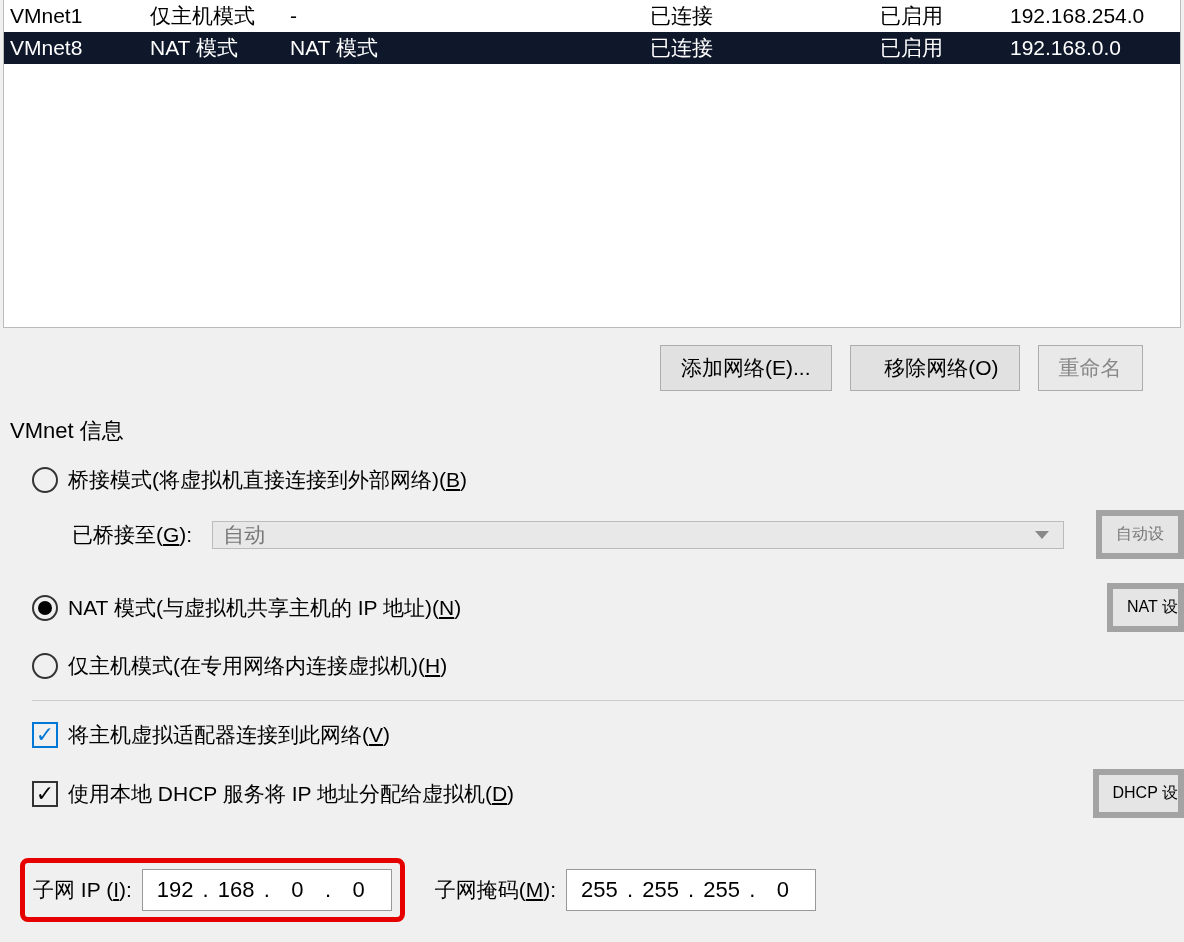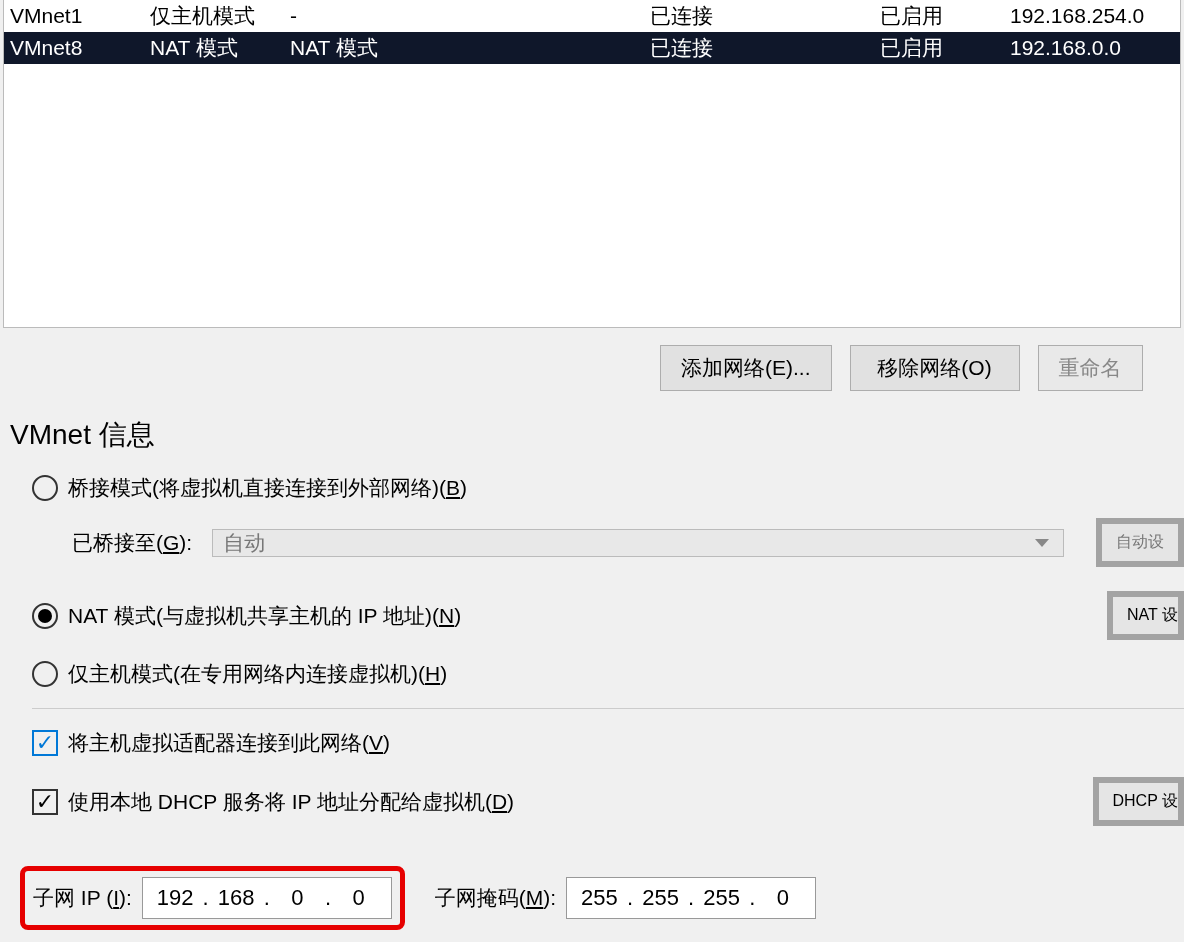--- a/index.html
+++ b/index.html
@@ -45,25 +45,25 @@
       margin-left: 660px;
     }
     .btn {
       background: #e1e1e1;
       border: 1px solid #adadad;
       padding: 8px 20px;
       font-size: 21px;
       font-family: inherit;
       cursor: pointer;
       min-width: 170px;
-      text-align: center;
+      text-align: right;
     }
     .btn.disabled { color: #888; background: #e9e9e9; cursor: default; }
     .section-title {
-      font-size: 28px;
+      font-size: 22px;
       padding: 8px 0 10px 10px;
     }
     .info-area { padding: 0 0 0 32px; }
     .radio-row {
       display: flex;
       align-items: center;
       padding: 10px 0;
     }
     .radio-circle {
       width: 26px; height: 26px;

